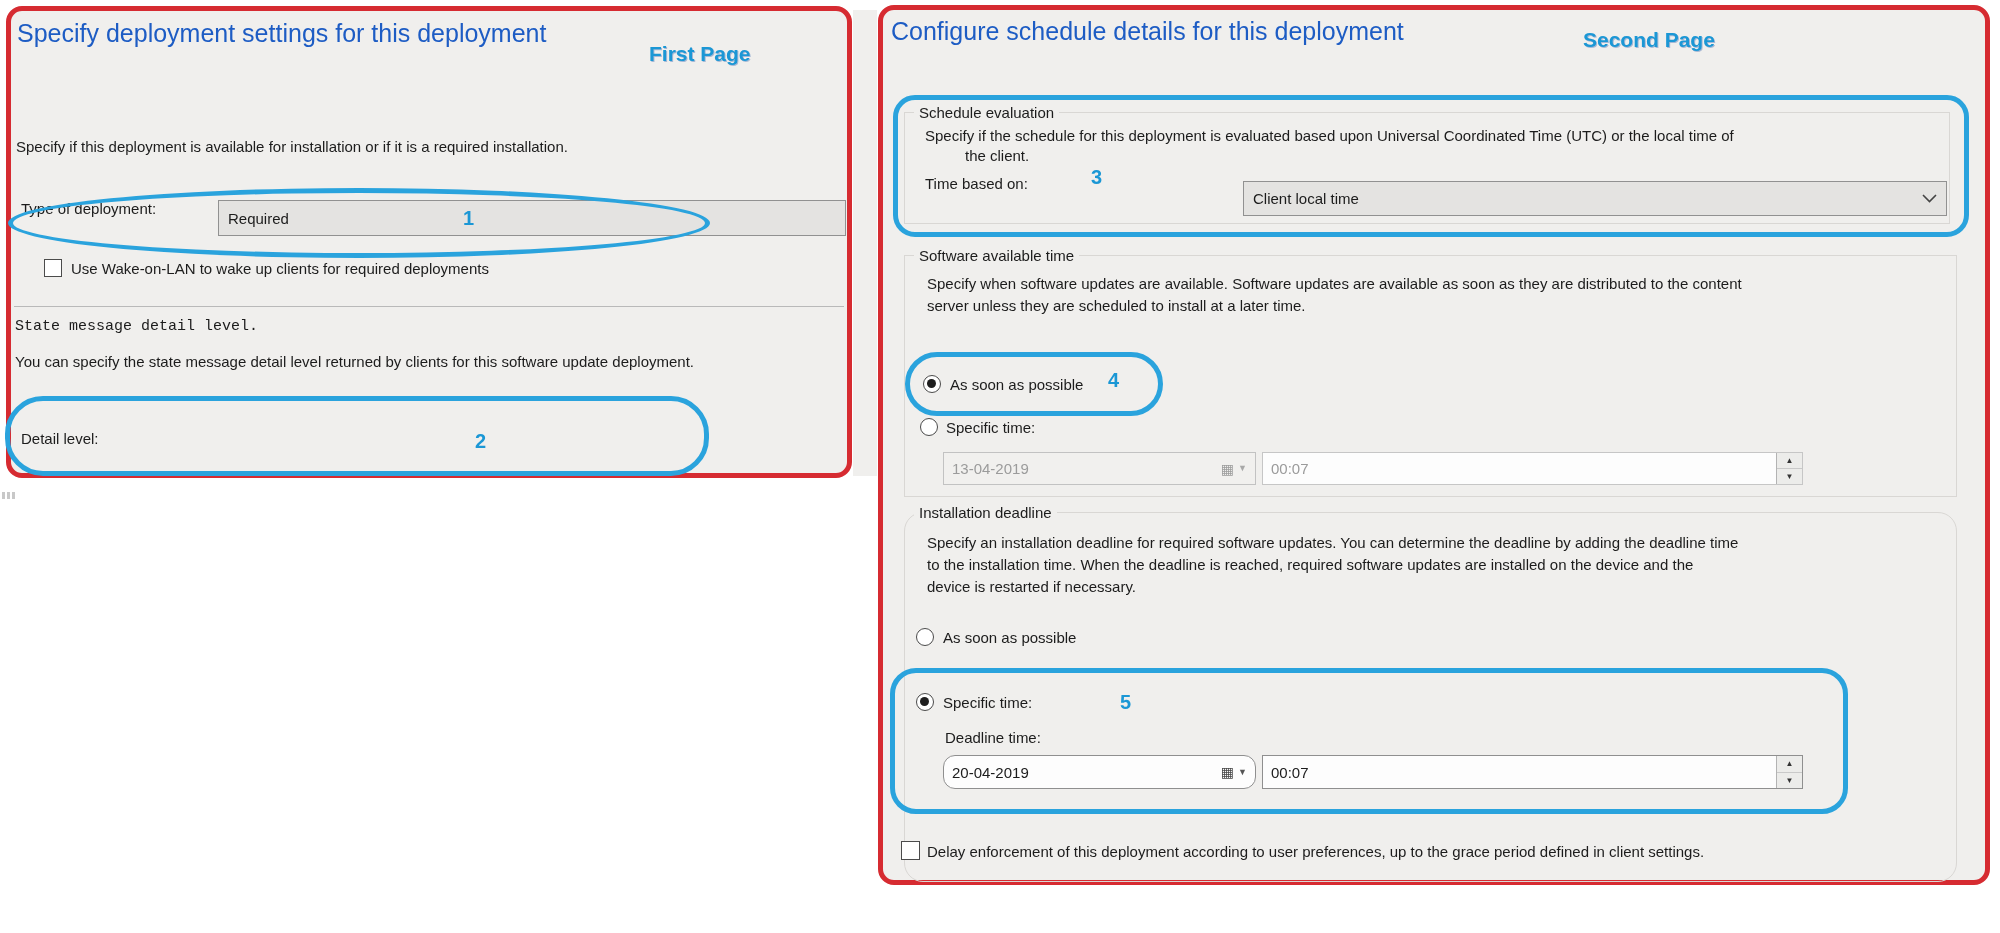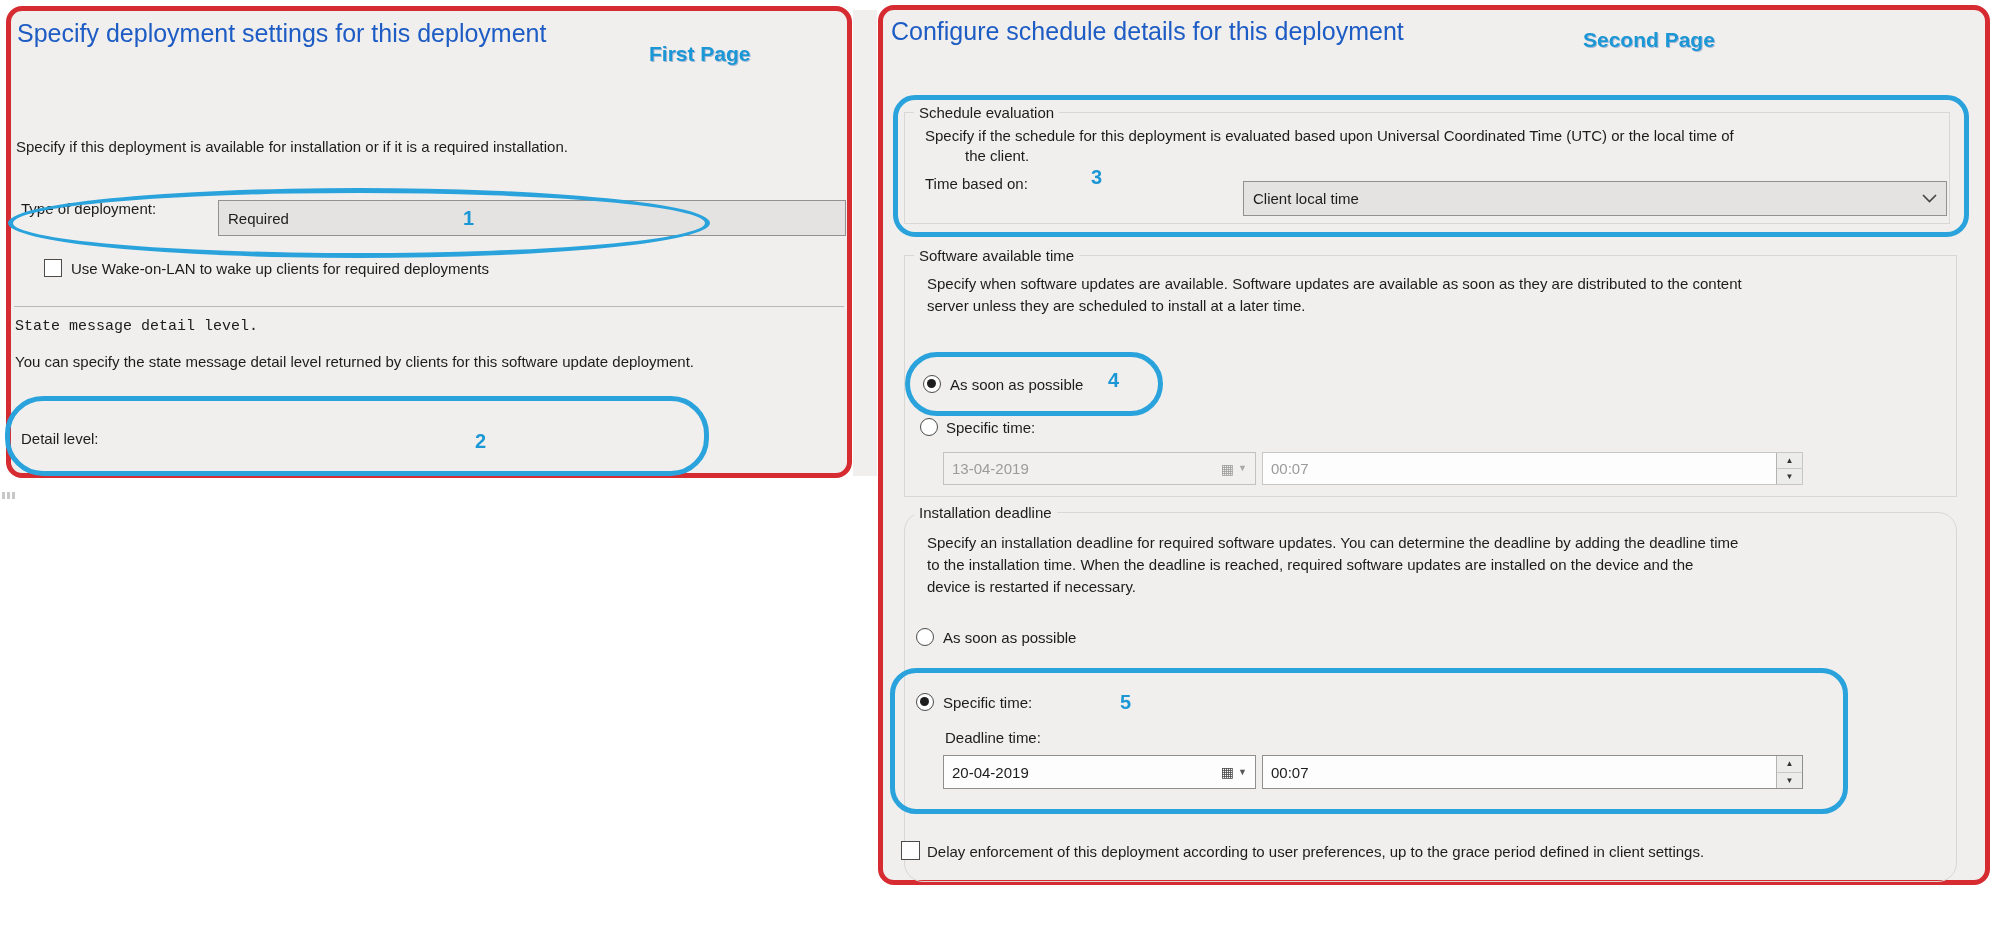--- a/index.html
+++ b/index.html
@@ -138,21 +138,21 @@
     <div class="t" style="left:60px;top:619px;">As soon as possible</div>
 
     <div class="ann" style="left:7px;top:658px;width:958px;height:146px;border-radius:26px;"></div>
 
     <div class="radio sel" style="left:33px;top:683px;"></div>
     <div class="t" style="left:60px;top:684px;">Specific time:</div>
     <div class="num" style="left:237px;top:681px;">5</div>
 
     <div class="t" style="left:62px;top:719px;">Deadline time:</div>
 
-    <div class="field" style="left:60px;top:745px;width:313px;height:34px;">
+    <div class="field" style="left:60px;top:745px;width:313px;height:34px;border-radius:12px;">
       <span>20-04-2019</span>
       <span class="calwrap">
         <span class="cal" style="color:#444;">▦</span>
         <span class="darr">▼</span>
       </span>
     </div>
     <div class="field" style="left:379px;top:745px;width:541px;height:34px;">
       <span>00:07</span>
       <span class="spin">
         <span>▲</span>

